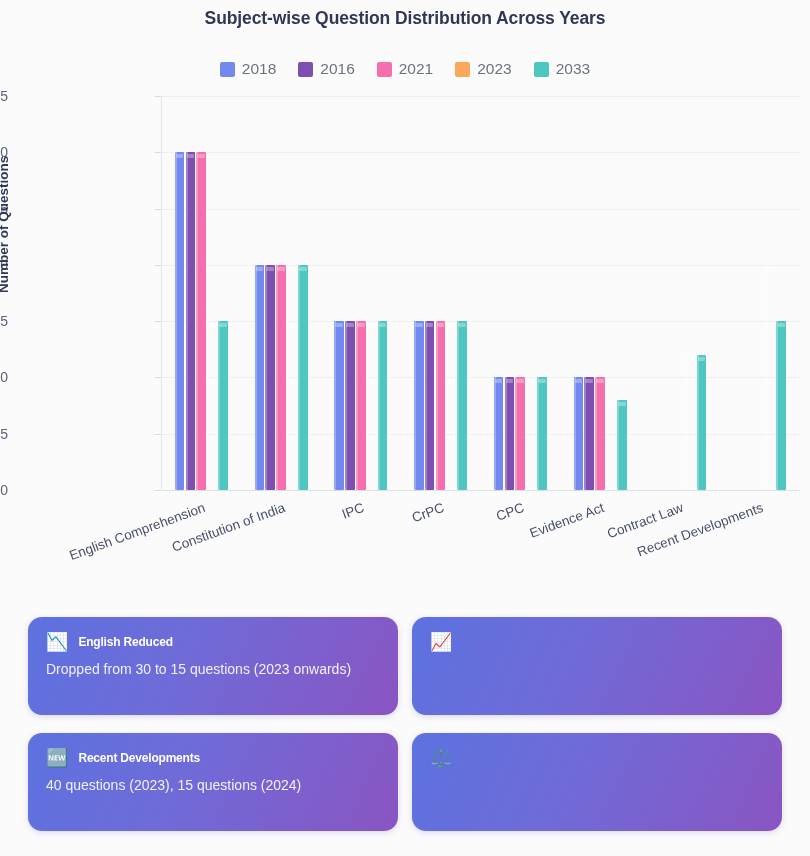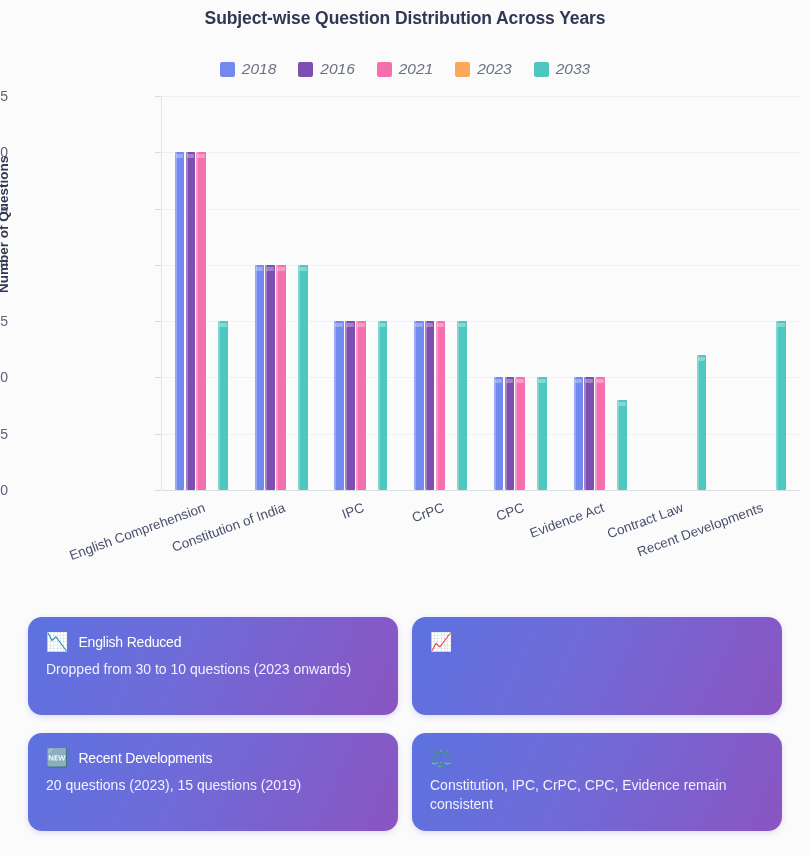--- a/index.html
+++ b/index.html
@@ -33,21 +33,20 @@
     gap: 22px;
   }
   .legend-item { display: flex; align-items: center; gap: 7px; }
   .legend-swatch {
     width: 15px; height: 15px;
     border-radius: 2px;
   }
   .legend-label {
     font-size: 15.5px;
     color: #6b7280;
-    font-style: italic;
   }
 
   
   
   .plot {
     position: absolute;
     left: 162px; top: 96px;
     width: 638px; height: 394px;
   }
   .gridline {
@@ -141,22 +140,22 @@
     box-shadow: 0 2px 6px rgba(90,80,170,0.18);
   }
   .card-head {
     display: flex;
     align-items: center;
     gap: 10px;
     margin-bottom: 9px;
   }
   .card-emoji { font-size: 18px; line-height: 1; }
   .card-title {
-    font-size: 14px;
-    font-weight: normal;
+    font-size: 12px;
+    font-weight: bold;
     letter-spacing: -0.2px;
   }
   .card-desc {
     font-size: 14px;
     line-height: 1.34;
     color: #f2f1fd;
   }
 </style>
 </head>
 <body>
@@ -434,35 +433,34 @@
       <div class="xlabel" style="left: 280.375px; width: 400px; top: 500px; transform-origin: 400px 0px;">Contract Law</div>
       <div class="xlabel" style="left: 360.125px; width: 400px; top: 500px; transform-origin: 400px 0px;">Recent Developments</div>
     </div>
 
   <div class="cards" id="cards">
       <div class="card">
         <div class="card-head">
           <span class="card-emoji">📉</span>
           <span class="card-title">English Reduced</span>
         </div>
-        <div class="card-desc">Dropped from 30 to 10 questions (2023 onwards)</div>
+        <div class="card-desc">Dropped from 30 to 15 questions (2023 onwards)</div>
       </div>
       <div class="card">
         <div class="card-head">
           <span class="card-emoji">📈</span>
         </div>
       </div>
       <div class="card">
         <div class="card-head">
           <span class="card-emoji">🆕</span>
           <span class="card-title">Recent Developments</span>
         </div>
-        <div class="card-desc">20 questions (2023), 15 questions (2019)</div>
+        <div class="card-desc">40 questions (2023), 15 questions (2024)</div>
       </div>
       <div class="card">
         <div class="card-head">
           <span class="card-emoji">⚖️</span>
         </div>
-        <div class="card-desc">Constitution, IPC, CrPC, CPC, Evidence remain consistent</div>
       </div>
     </div>
 
 </div>
 
 </body></html>

